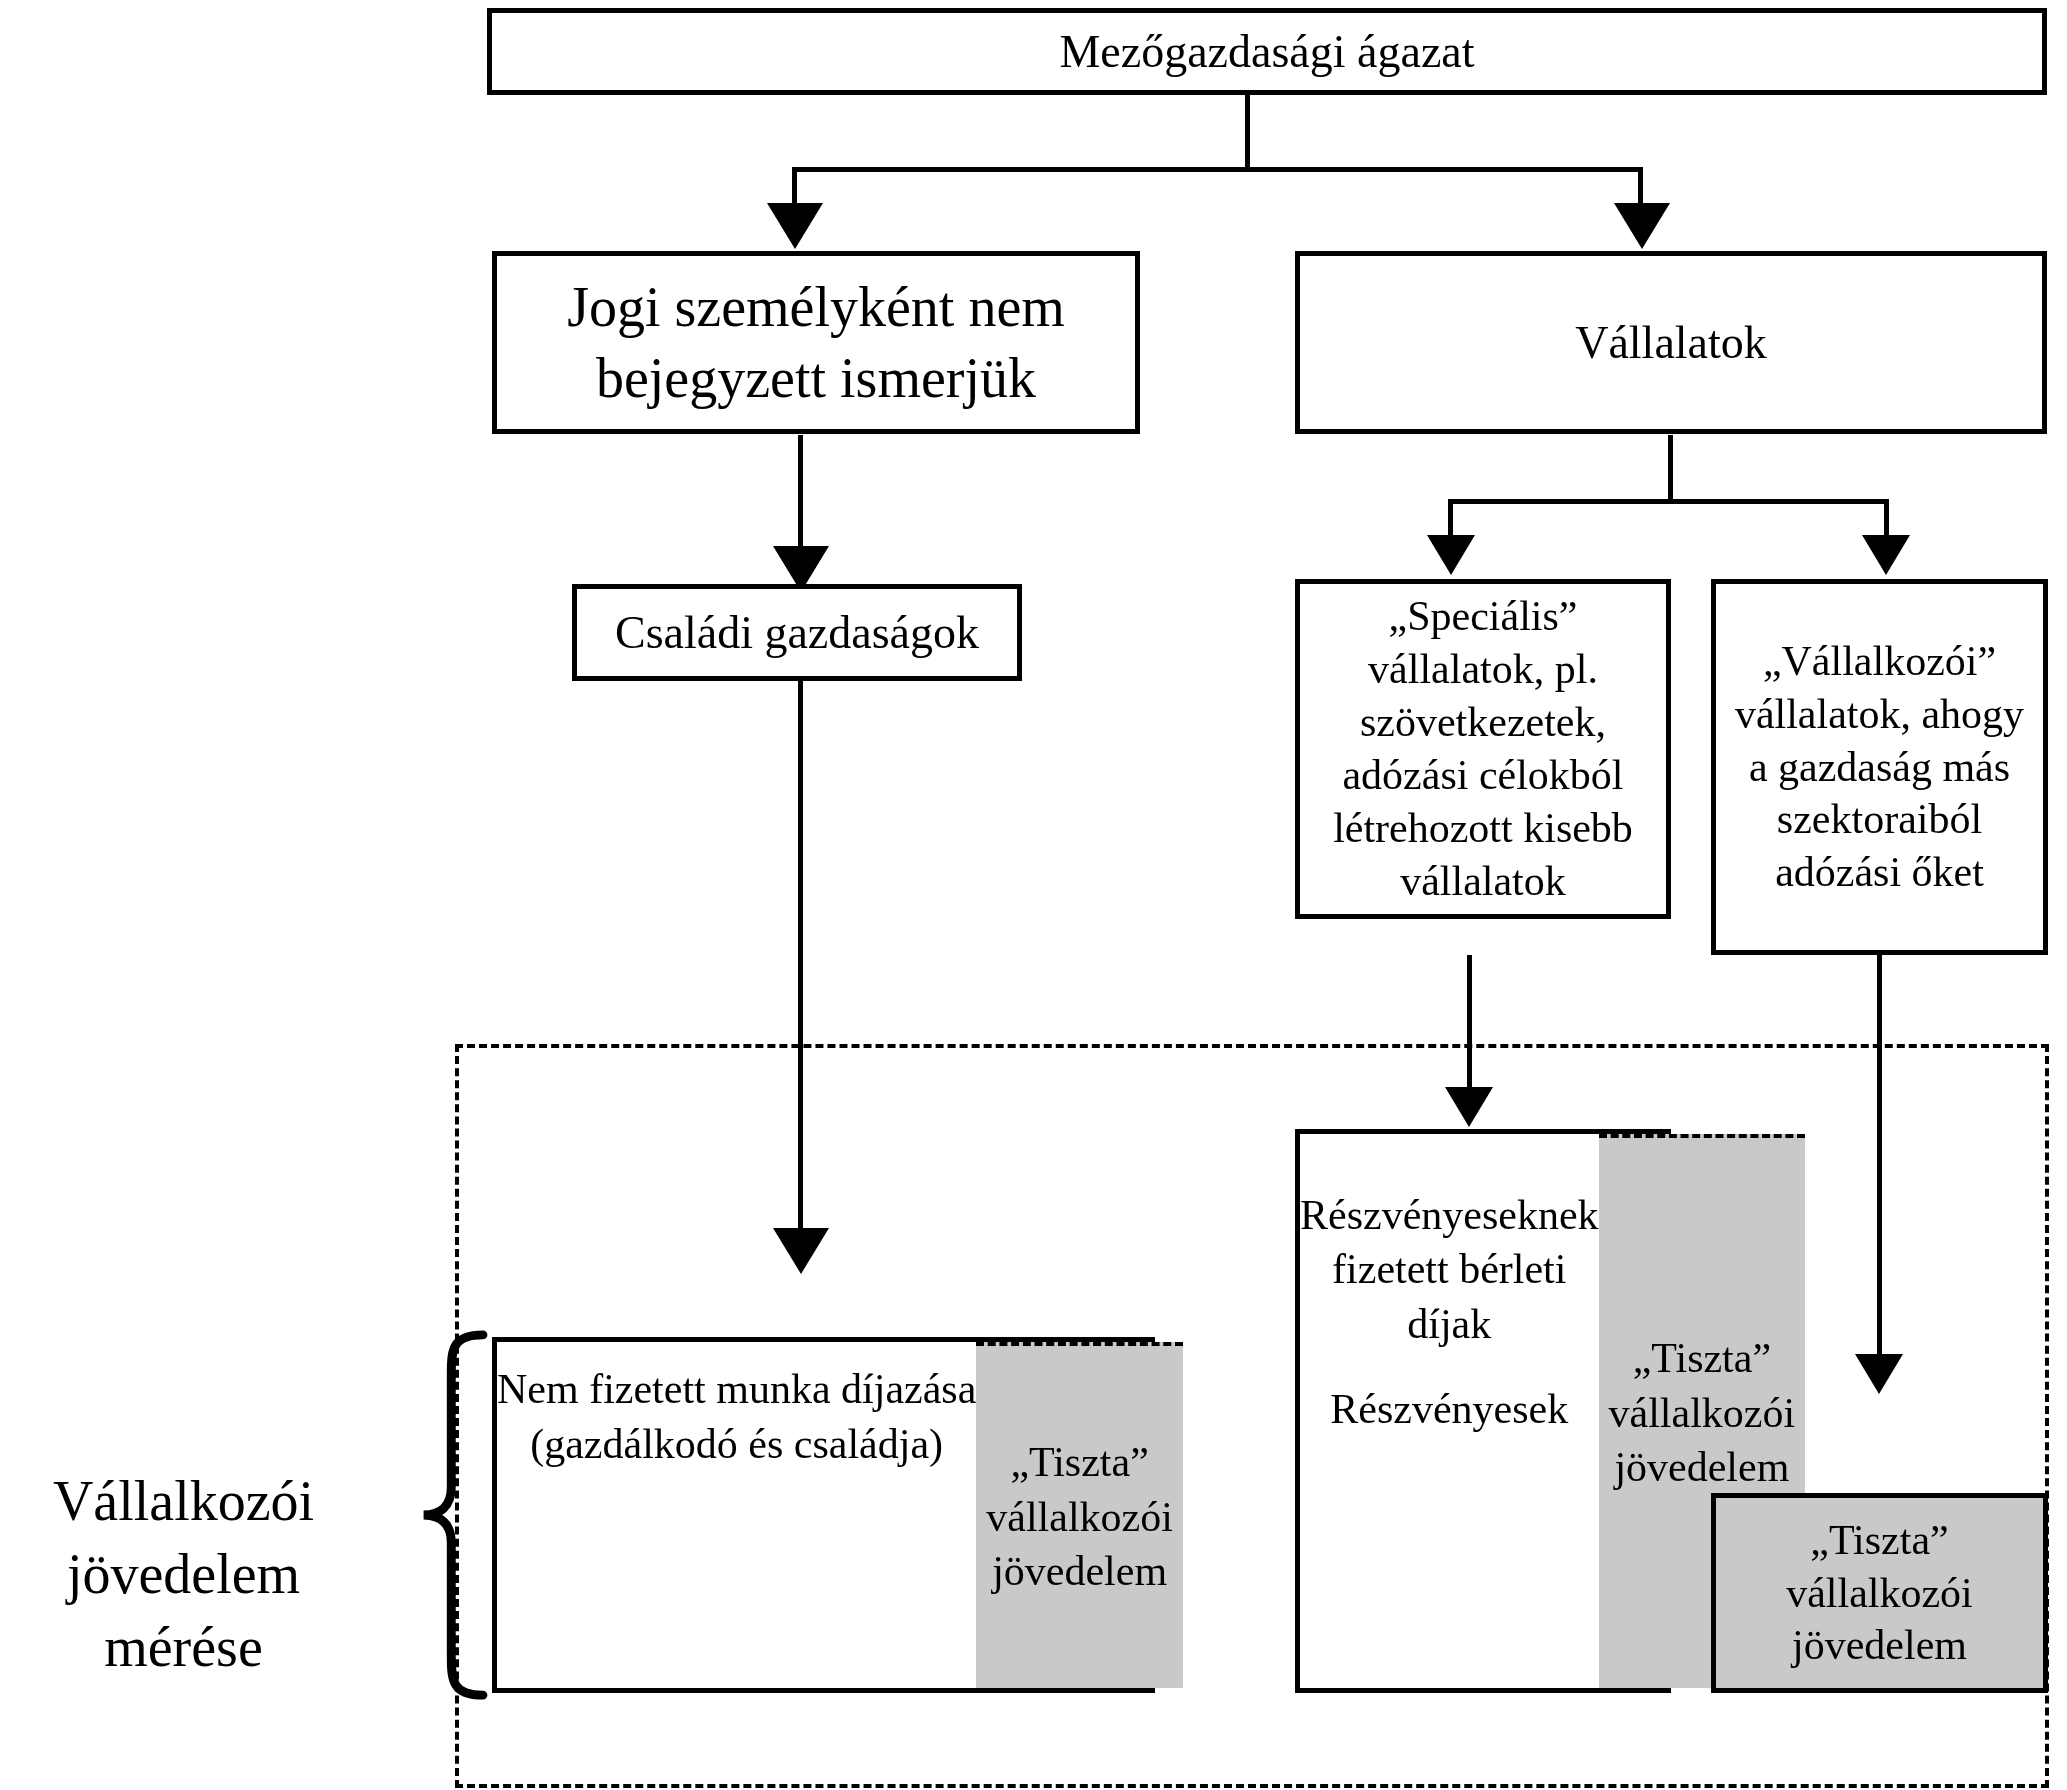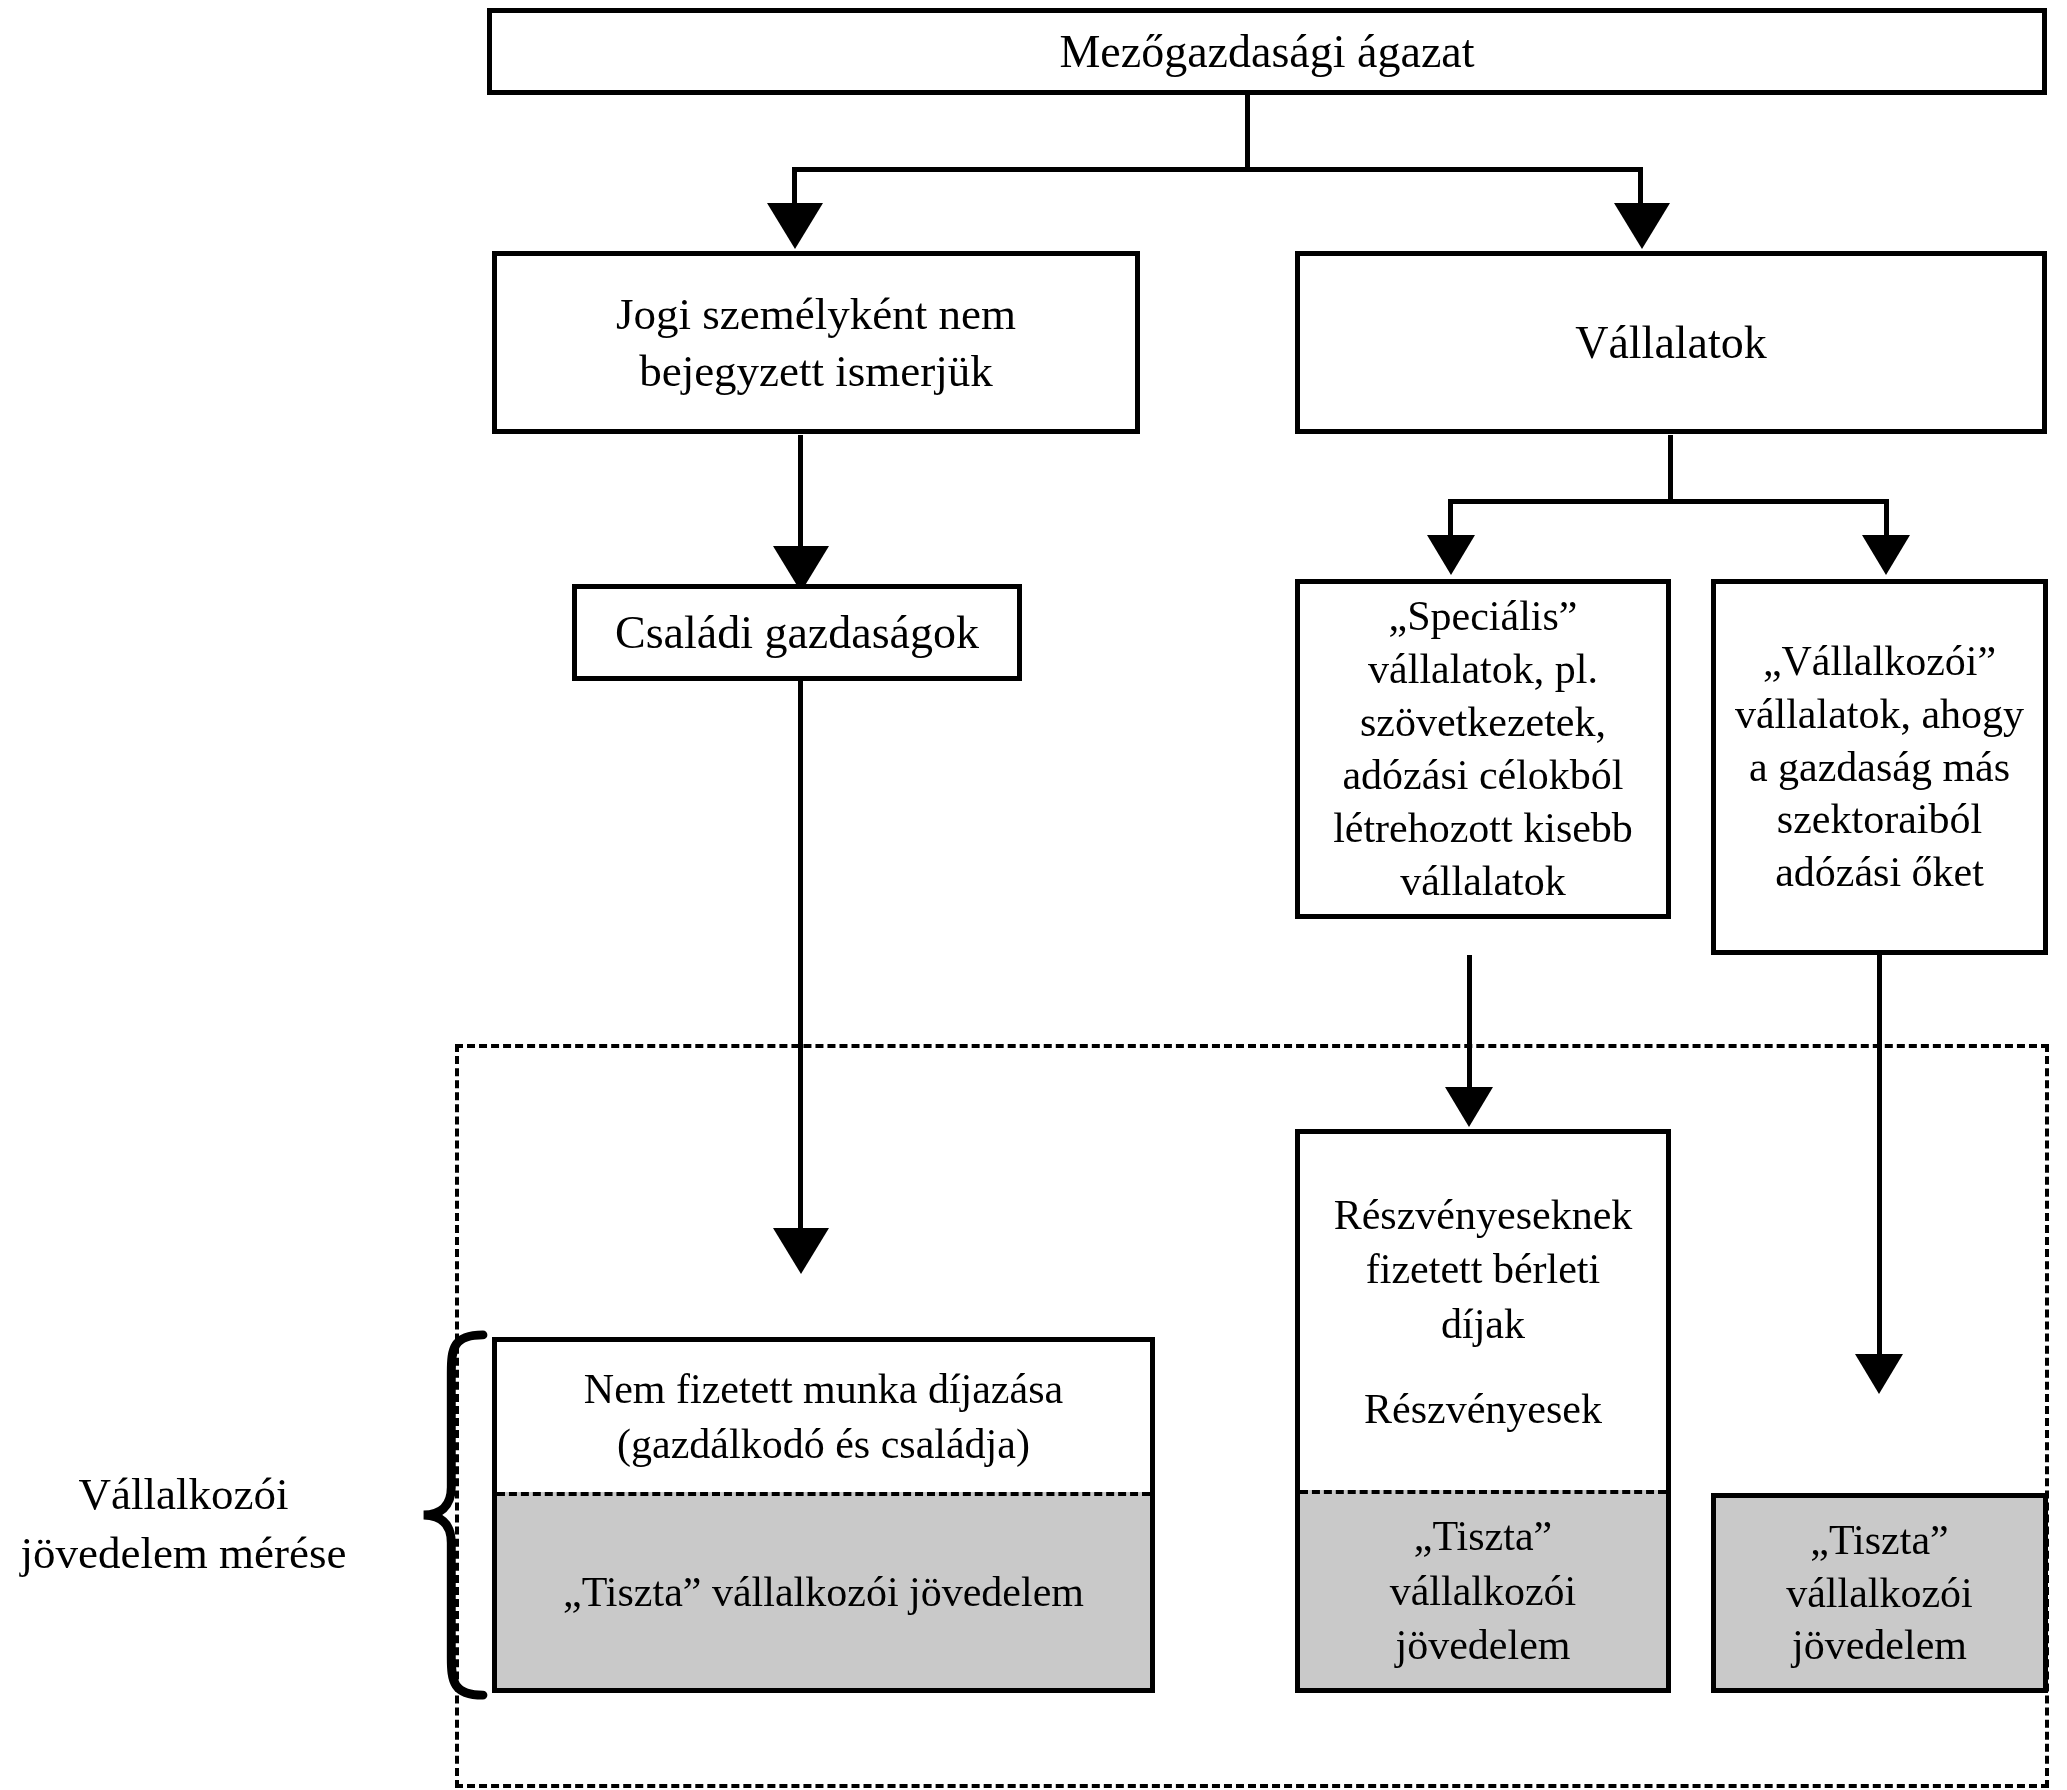--- a/index.html
+++ b/index.html
@@ -6,21 +6,21 @@
   body{font-family:"Liberation Serif","DejaVu Serif",serif;color:#000;}
   #stage{position:relative;width:2067px;height:1791px;background:#fff;overflow:hidden;}
 
   .box{position:absolute;box-sizing:border-box;border:5px solid #000;background:#fff;
        display:flex;align-items:center;text-align:center;
        line-height:1.26;}
   .txt{display:block;width:100%;padding:0 10px;}
 
   
   .splitbox{position:absolute;box-sizing:border-box;border:5px solid #000;background:#fff;
-            display:flex;flex-direction:column;}
+            display:flex;flex-direction:row;}
   .splitbox .upper{flex:0 0 auto;display:flex;flex-direction:column;align-items:center;
             justify-content:center;text-align:center;line-height:1.3;background:#fff;}
   .splitbox .lower{flex:1 1 auto;display:flex;align-items:center;justify-content:center;
             text-align:center;line-height:1.3;background:#c9c9c9;
             border-top:4px dashed #000;}
 
   .grey{background:#c9c9c9;}
 
   
   .ln{position:absolute;background:#000;}
@@ -31,21 +31,21 @@
   .arrow.small{border-left-width:24px;border-right-width:24px;border-top-width:40px;}
 
   
   .dashzone{position:absolute;box-sizing:border-box;border:4px dashed #000;
             border-right-style:dashed;background:transparent;pointer-events:none;}
 
   .sidelabel{position:absolute;text-align:center;line-height:1.3;}
 
   .brace{position:absolute;}
   .f-42{font-size:42px;}
-  .f-44{font-size:45px;}
+  .f-44{font-size:56px;}
   .f-46{font-size:46px;}
   .gap{height:30px;}
 </style>
 </head>
 <body>
 
 <div id="stage">
 
   <div class="dashzone" style="left:455px;top:1044px;width:1594px;height:744px;"></div>
 

